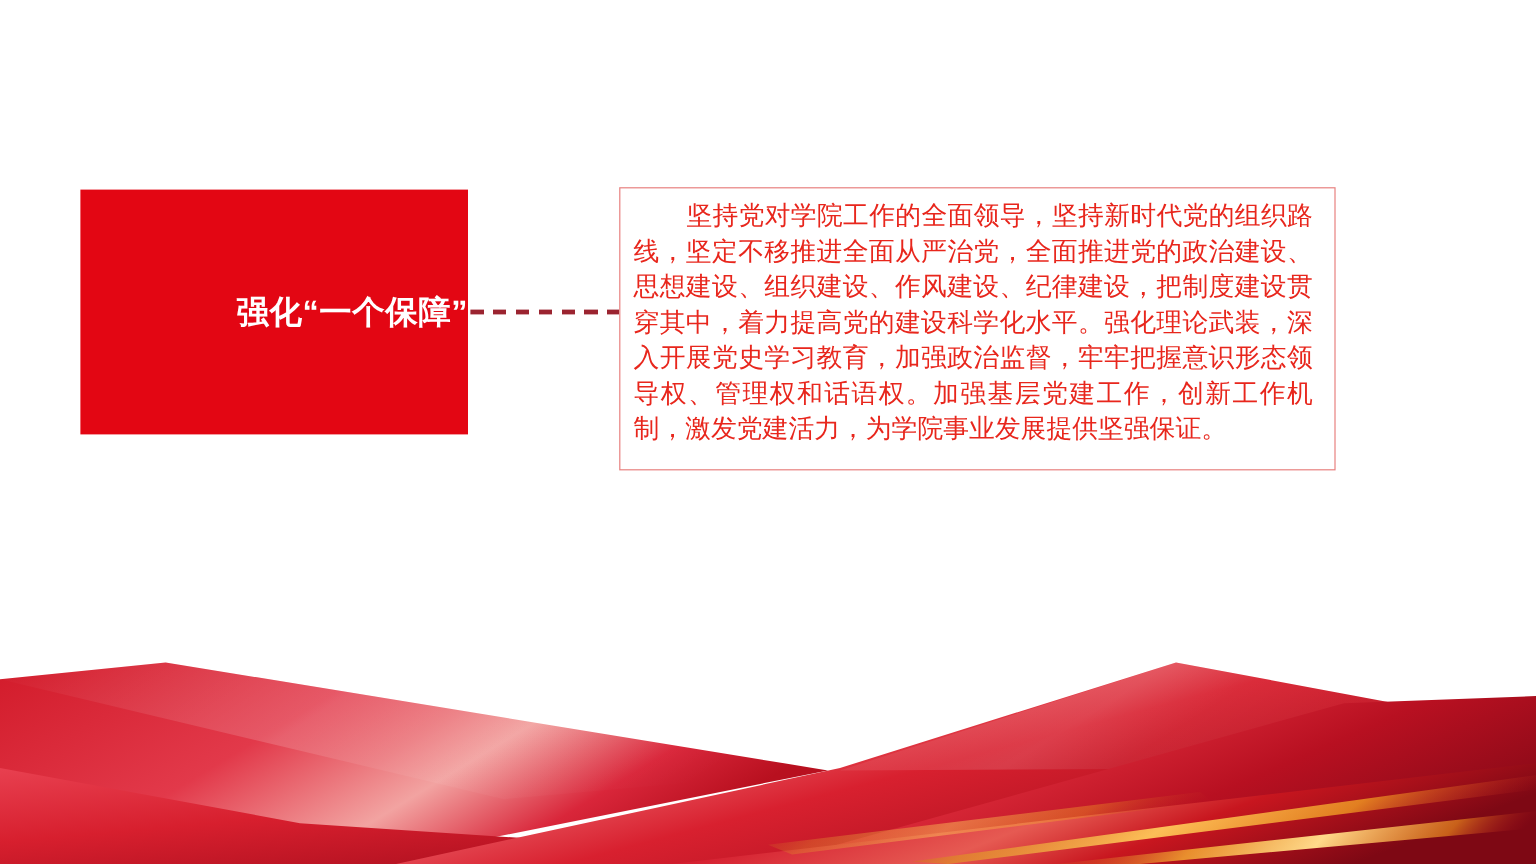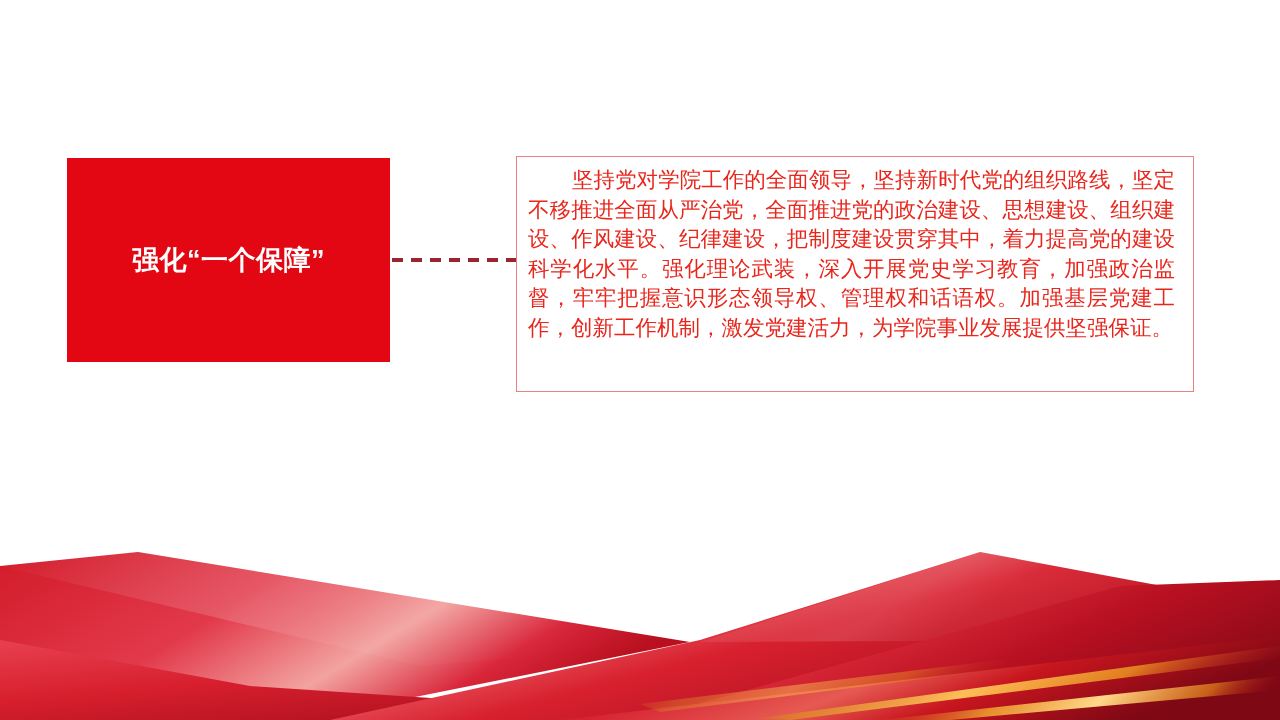--- a/index.html
+++ b/index.html
@@ -27,21 +27,21 @@
   
   #label-box {
     position: absolute;
     left: 67px;
     top: 158px;
     width: 323px;
     height: 204px;
     background: #E30613;
     display: flex;
     align-items: center;
-    justify-content: center;
+    justify-content: flex-end;
     box-sizing: border-box;
   }
   #label-box .label-text {
     color: #ffffff;
     font-size: 27px;
     font-weight: bold;
     letter-spacing: 0.5px;
     line-height: 1.2;
     white-space: nowrap;
     text-align: center;
@@ -59,21 +59,21 @@
       #9B2430 0px, #9B2430 11px,
       rgba(255,255,255,0) 11px, rgba(255,255,255,0) 19px
     );
   }
 
   
   #para-box {
     position: absolute;
     left: 516px;
     top: 156px;
-    width: 678px;
+    width: 597px;
     height: 236px;
     border: 1.2px solid #E8817F;
     box-sizing: border-box;
     background: #ffffff;
     padding: 9px 18px 6px 11px;
   }
   #para-box .para-text {
     color: #E8261C;
     font-size: 21.5px;
     line-height: 29.5px;

